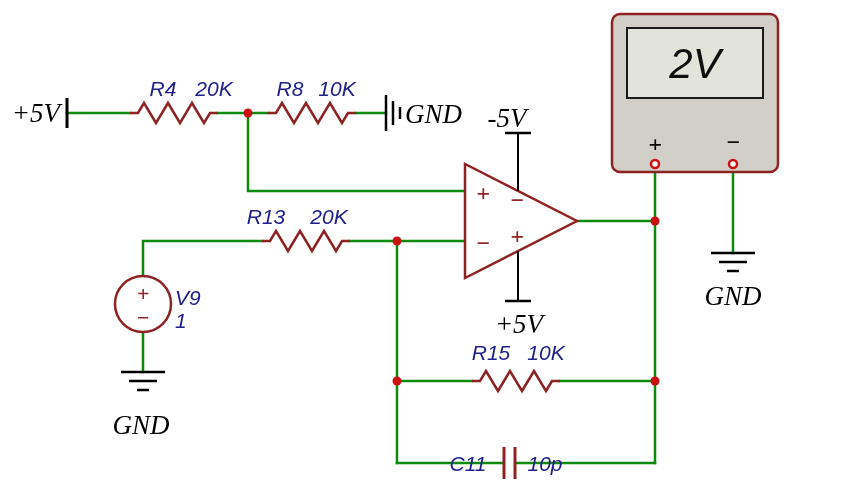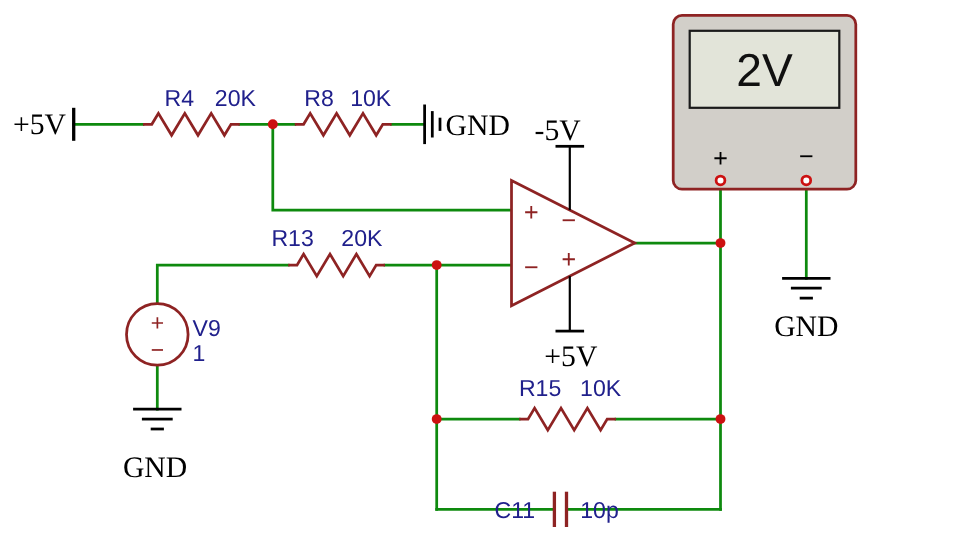--- a/index.html
+++ b/index.html
@@ -1,16 +1,16 @@
 <!DOCTYPE html>
 <html><head>
 <meta charset="utf-8">
 <style>
   html,body{margin:0;padding:0;background:#fff;}
-  .stage{position:relative;width:867px;height:502px;background:#ffffff;overflow:hidden;}
+  .stage{position:relative;width:867px;height:502px;background:#ffffff;overflow:hidden;font-style:italic;}
   svg{display:block;}
   text{user-select:none;}
   .ref{font-family:"Liberation Sans",sans-serif;font-size:21px;fill:#20208c;text-anchor:middle;}
   .ref-start{text-anchor:start;}
   .net{font-family:"Liberation Serif",serif;font-size:27px;fill:#000;text-anchor:middle;}
   .net-end{text-anchor:end;}
   .net-start{text-anchor:start;}
   .op{font-family:"Liberation Serif",serif;font-size:24px;font-weight:bold;fill:#8e2323;text-anchor:middle;}
   .src{font-family:"Liberation Serif",serif;font-size:22px;font-weight:bold;fill:#8e2323;text-anchor:middle;}
   .reading{font-family:"Liberation Sans",sans-serif;font-size:42px;fill:#101010;text-anchor:middle;}

